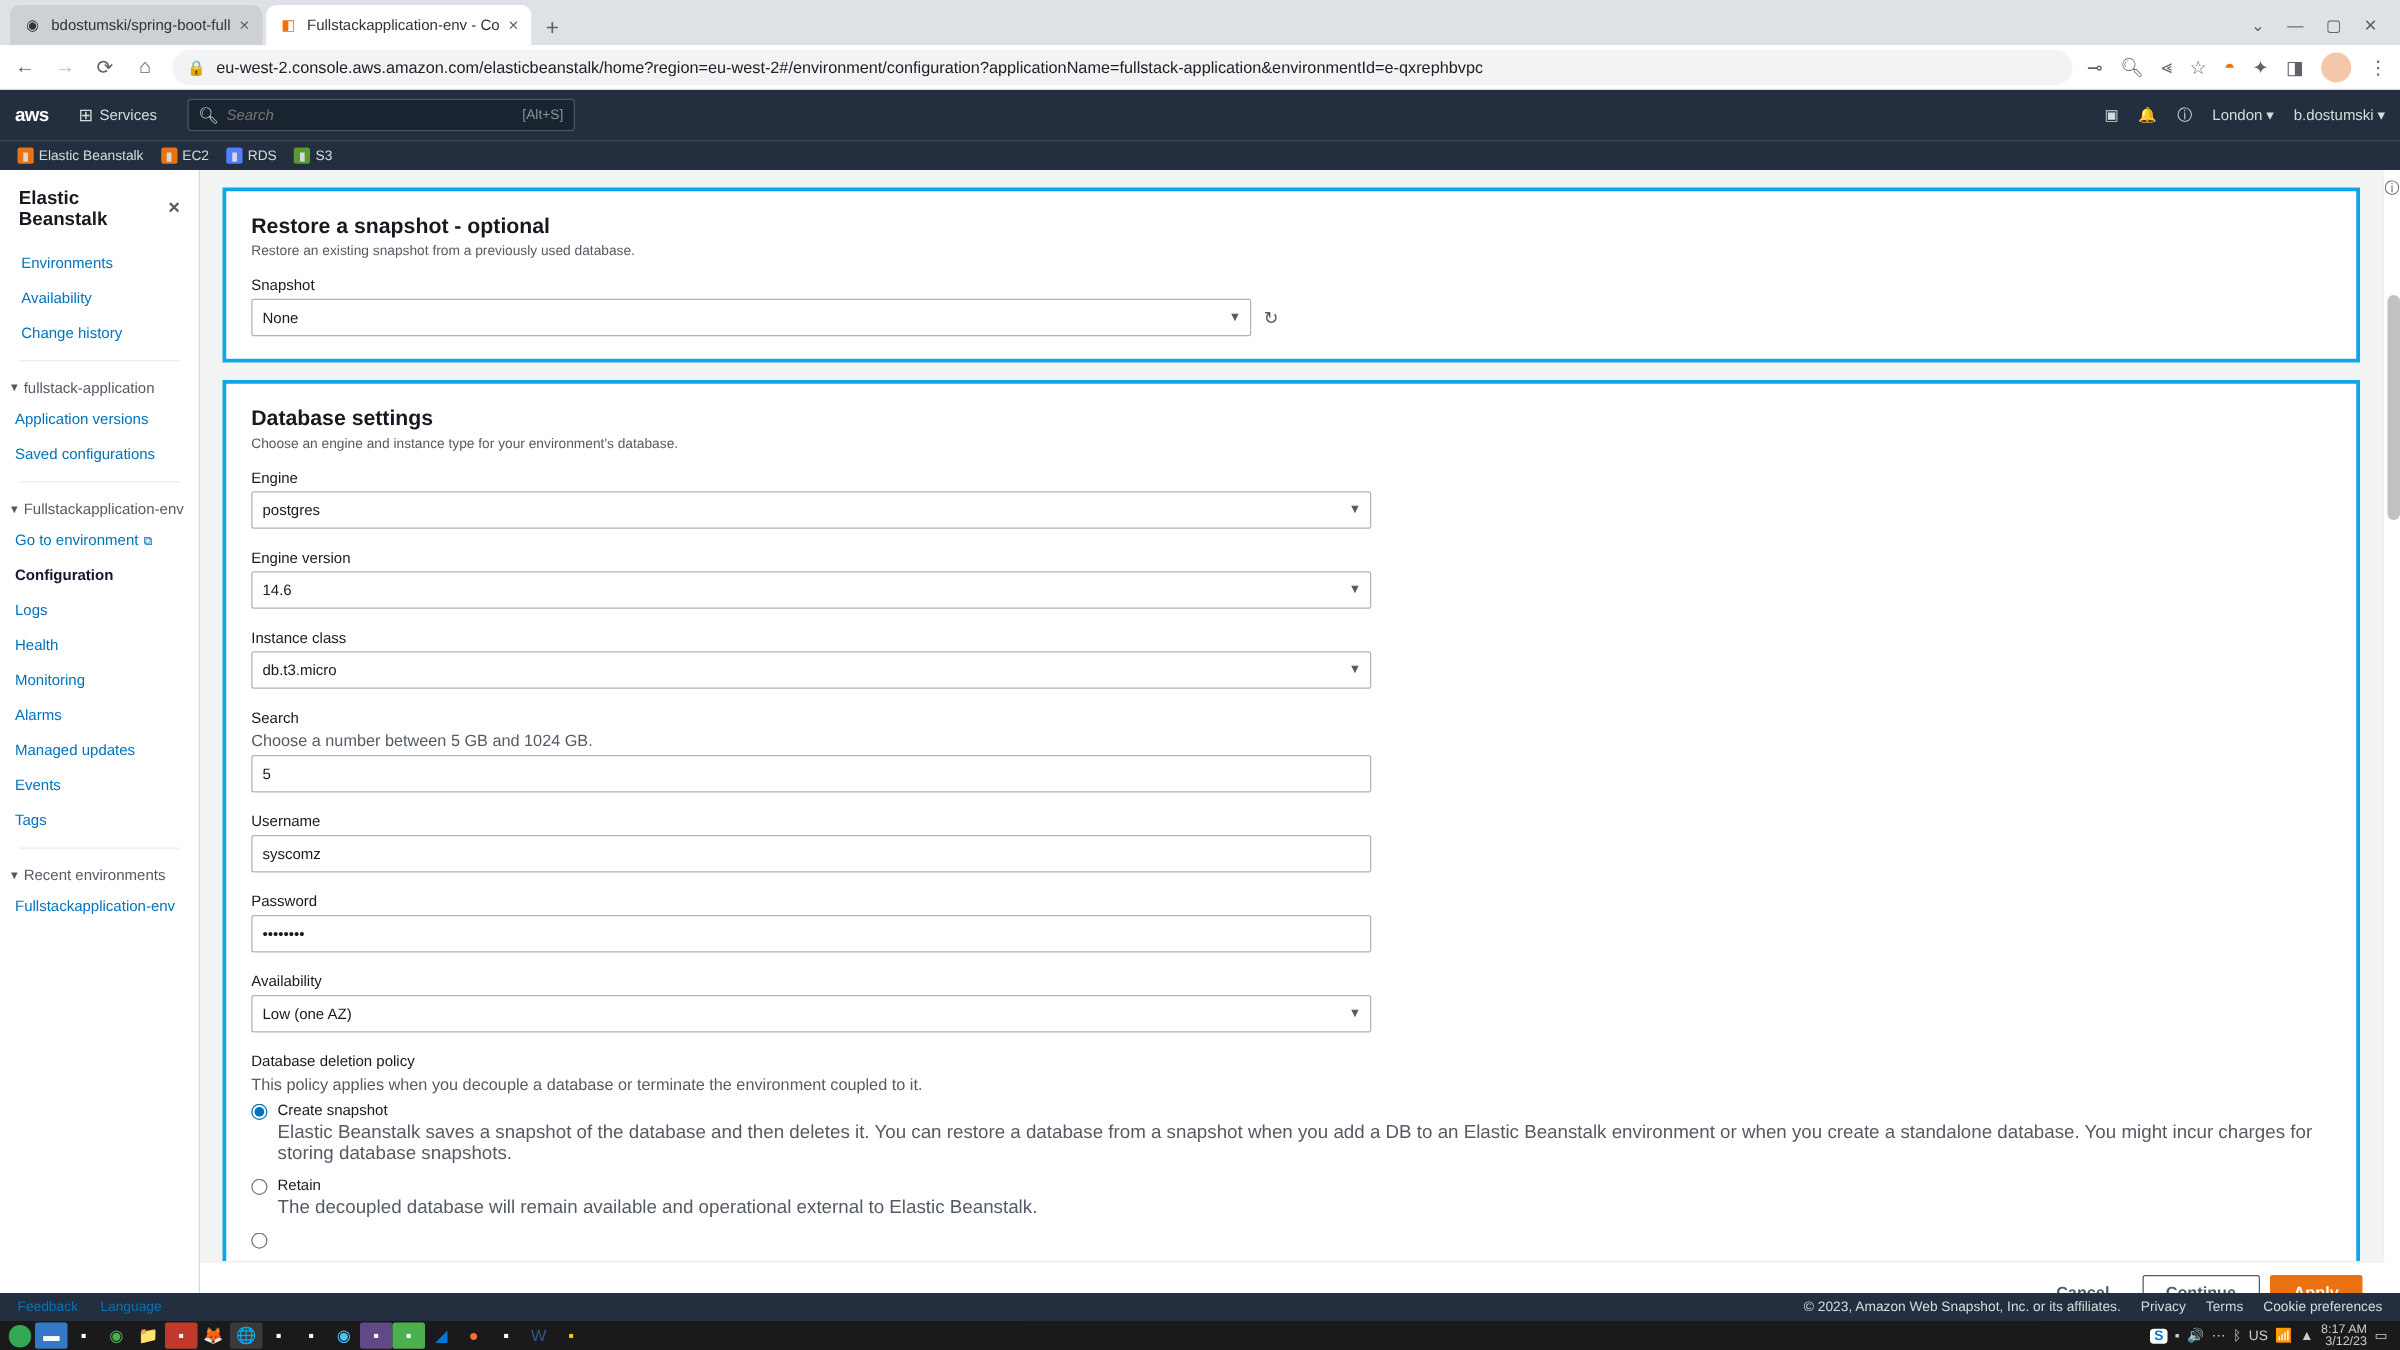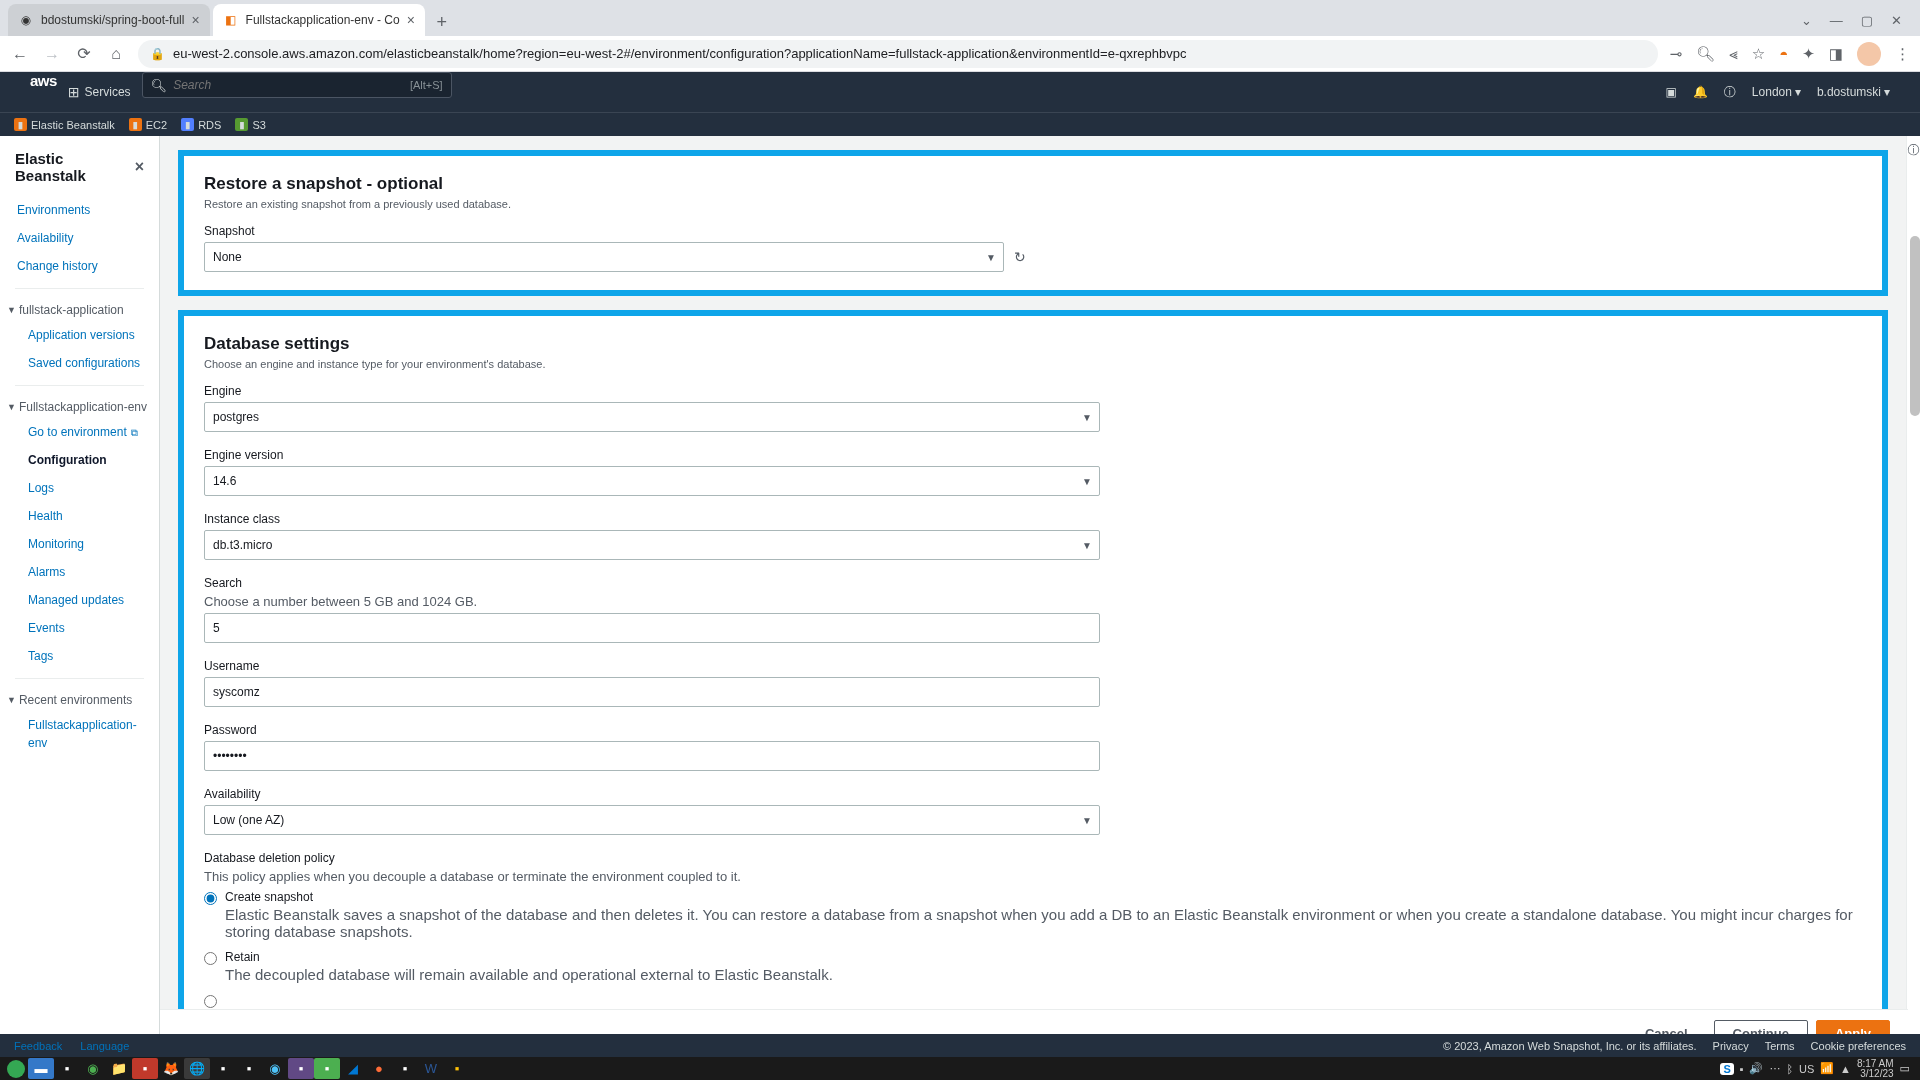--- a/index.html
+++ b/index.html
@@ -15,21 +15,21 @@
 .window-controls span{cursor:pointer;font-size:13px}
 .addr-bar{background:#fff;height:36px;display:flex;align-items:center;padding:0 10px;border-bottom:1px solid #dadce0;gap:12px}
 .nav-btn{color:#5f6368;cursor:pointer;font-size:16px;width:20px;text-align:center}
 .nav-btn.disabled{color:#bdc1c6}
 .url-container{flex:1;background:#f1f3f4;border-radius:16px;height:28px;display:flex;align-items:center;padding:0 12px;gap:8px}
 .lock-icon{color:#5f6368;font-size:12px}
 .url-text{color:#202124;font-size:13px;white-space:nowrap;overflow:hidden}
 .addr-icons{display:flex;gap:14px;align-items:center;color:#5f6368;font-size:15px}
 .addr-icons span{cursor:pointer}
 .avatar{width:24px;height:24px;border-radius:50%;background:#f4c7a8}
-.aws-header{background:#232f3e;height:40px;display:flex;padding:0 30px;color:#d5dbdb;gap:11px}
+.aws-header{background:#232f3e;height:40px;display:flex;align-items:center;padding:0 12px;color:#d5dbdb;gap:24px}
 .aws-logo{color:#fff;font-weight:700;font-size:15px;letter-spacing:-0.5px}
 .services-btn{display:flex;align-items:center;gap:5px;font-size:12px;cursor:pointer}
 .grid-icon{display:inline-block;font-size:14px}
 .search-box{background:#1a2430;border:1px solid #4b5563;border-radius:3px;height:26px;display:flex;align-items:center;padding:0 8px;width:310px;gap:6px}
 .search-box input{background:none;border:none;outline:none;color:#d5dbdb;font-size:12px;flex:1;font-style:italic}
 .search-kbd{color:#879196;font-size:11px}
 .aws-header-right{margin-left:auto;display:flex;align-items:center;gap:16px;font-size:12px}
 .aws-header-right span{cursor:pointer}
 .region-sel,.user-sel{display:flex;align-items:center;gap:3px}
 .service-pins{background:#232f3e;border-top:1px solid #3a4553;height:24px;display:flex;align-items:center;padding:0 14px;gap:14px;color:#d5dbdb;font-size:11px}
@@ -38,27 +38,27 @@
 .pin-eb{background:#ec7211}
 .pin-ec2{background:#ec7211}
 .pin-rds{background:#527fff}
 .pin-s3{background:#569a31}
 .main{display:flex;height:calc(100vh - 136px - 23px);position:relative}
 .sidebar{width:160px;background:#fff;border-right:1px solid #d5dbdb;padding:14px 0;overflow-y:auto}
 .sidebar-header{display:flex;align-items:center;justify-content:space-between;padding:0 15px 12px;font-size:15px;font-weight:700;color:#16191f}
 .close-panel{font-size:16px;color:#545b64;cursor:pointer}
 .side-link{display:block;padding:5px 17px;font-size:12px;color:#0073bb;cursor:pointer;line-height:1.5}
 .side-link.active{color:#0f172a;font-weight:700}
-.side-link.indent{padding-left:28px}
+.side-link.indent{padding-left:12px}
 .side-section{padding:6px 0 4px 7px;display:flex;align-items:center;gap:3px;font-size:12px;color:#545b64;cursor:pointer}
 .side-section .caret{font-size:9px;color:#545b64}
 .side-divider{border-top:1px solid #eaeded;margin:8px 15px}
 .ext-icon{font-size:10px;margin-left:4px;color:#0073bb}
 .content{flex:1;overflow-y:auto;padding:0 18px 80px;position:relative}
-.panel{background:#fff;border:6px solid #0ea5e9;margin-top:14px;padding:18px 20px}
+.panel{background:#fff;border:3px solid #0ea5e9;margin-top:14px;padding:18px 20px}
 .panel-title{font-size:17px;font-weight:700;color:#16191f;margin-bottom:4px}
 .panel-sub{font-size:11px;color:#545b64;margin-bottom:14px}
 .field{margin-bottom:16px}
 .field-label{font-size:12px;font-weight:400;color:#16191f;margin-bottom:4px;display:block}
 .field-hint{font-size:13px;color:#545b64;margin-bottom:4px}
 .select-wrap{position:relative}
 .select,.input{width:100%;height:30px;border:1px solid #aab7b8;border-radius:2px;background:#fff;padding:0 8px;font-size:12px;color:#16191f;outline:none}
 .select{appearance:none;padding-right:28px;cursor:pointer}
 .select-arrow{position:absolute;right:8px;top:50%;transform:translateY(-50%);pointer-events:none;font-size:10px;color:#545b64}
 .snapshot-row{display:flex;align-items:center;gap:10px}

